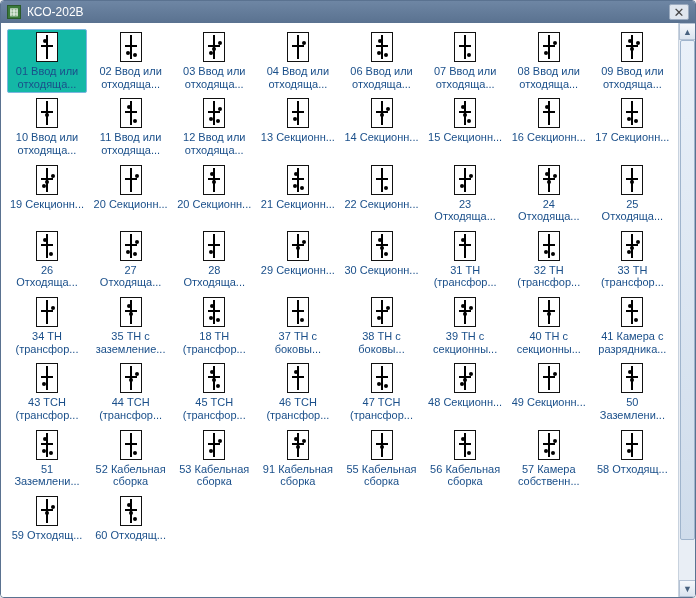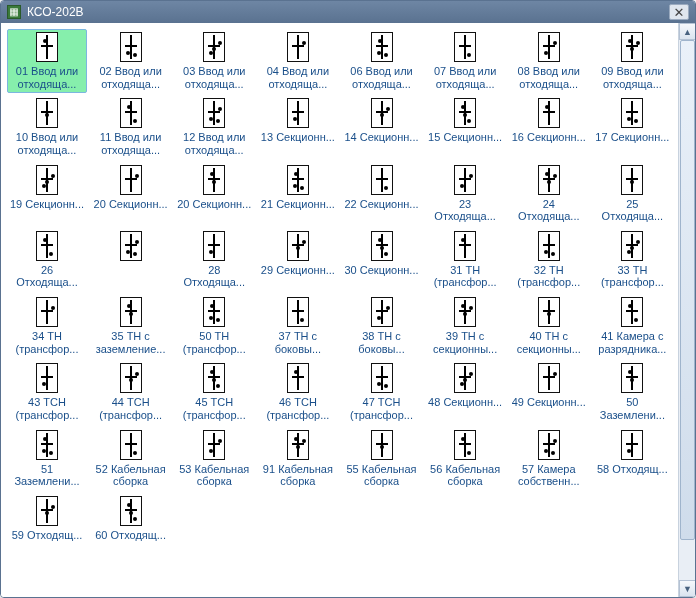--- a/index.html
+++ b/index.html
@@ -71,21 +71,21 @@
     flex-direction: column;
     align-items: center;
     width: 80px;
     padding: 2px 1px;
     text-align: center;
     cursor: pointer;
     border: 1px solid transparent;
     border-radius: 2px;
   }
   .cell.selected {
-    background: #86efac;
+    background: #14b8a6;
     border-color: #7cb6e0;
   }
   .thumb {
     width: 22px;
     height: 30px;
     border: 1px solid #111;
     background: #fff;
     margin-bottom: 3px;
     position: relative;
     overflow: hidden;
@@ -326,20 +326,21 @@
             <span class="dot" style="left: 12px; top: 20px;"></span>
           </div>
           <div class="label">26 Отходяща...</div>
         </div>
         <div class="cell">
           <div class="thumb">
             <span class="dot" style="left: 12px; top: 20px;"></span>
             <span class="dot" style="left: 5px; top: 18px;"></span>
             <span class="dot" style="left: 14px; top: 8px;"></span>
           </div>
+          <div class="label">27 Отходяща...</div>
         </div>
         <div class="cell">
           <div class="thumb">
             <span class="dot" style="left: 5px; top: 18px;"></span>
           </div>
           <div class="label">28 Отходяща...</div>
         </div>
         <div class="cell">
           <div class="thumb">
             <span class="dot" style="left: 14px; top: 8px;"></span>
@@ -388,21 +389,21 @@
             <span class="dot" style="left: 6px; top: 6px;"></span>
           </div>
           <div class="label">35 ТН с заземление...</div>
         </div>
         <div class="cell">
           <div class="thumb">
             <span class="dot" style="left: 6px; top: 6px;"></span>
             <span class="dot" style="left: 12px; top: 20px;"></span>
             <span class="dot" style="left: 5px; top: 18px;"></span>
           </div>
-          <div class="label">50 ТН (трансфор...</div>
+          <div class="label">18 ТН (трансфор...</div>
         </div>
         <div class="cell">
           <div class="thumb">
             <span class="dot" style="left: 12px; top: 20px;"></span>
           </div>
           <div class="label">37 ТН с боковы...</div>
         </div>
         <div class="cell">
           <div class="thumb">
             <span class="dot" style="left: 5px; top: 18px;"></span>

